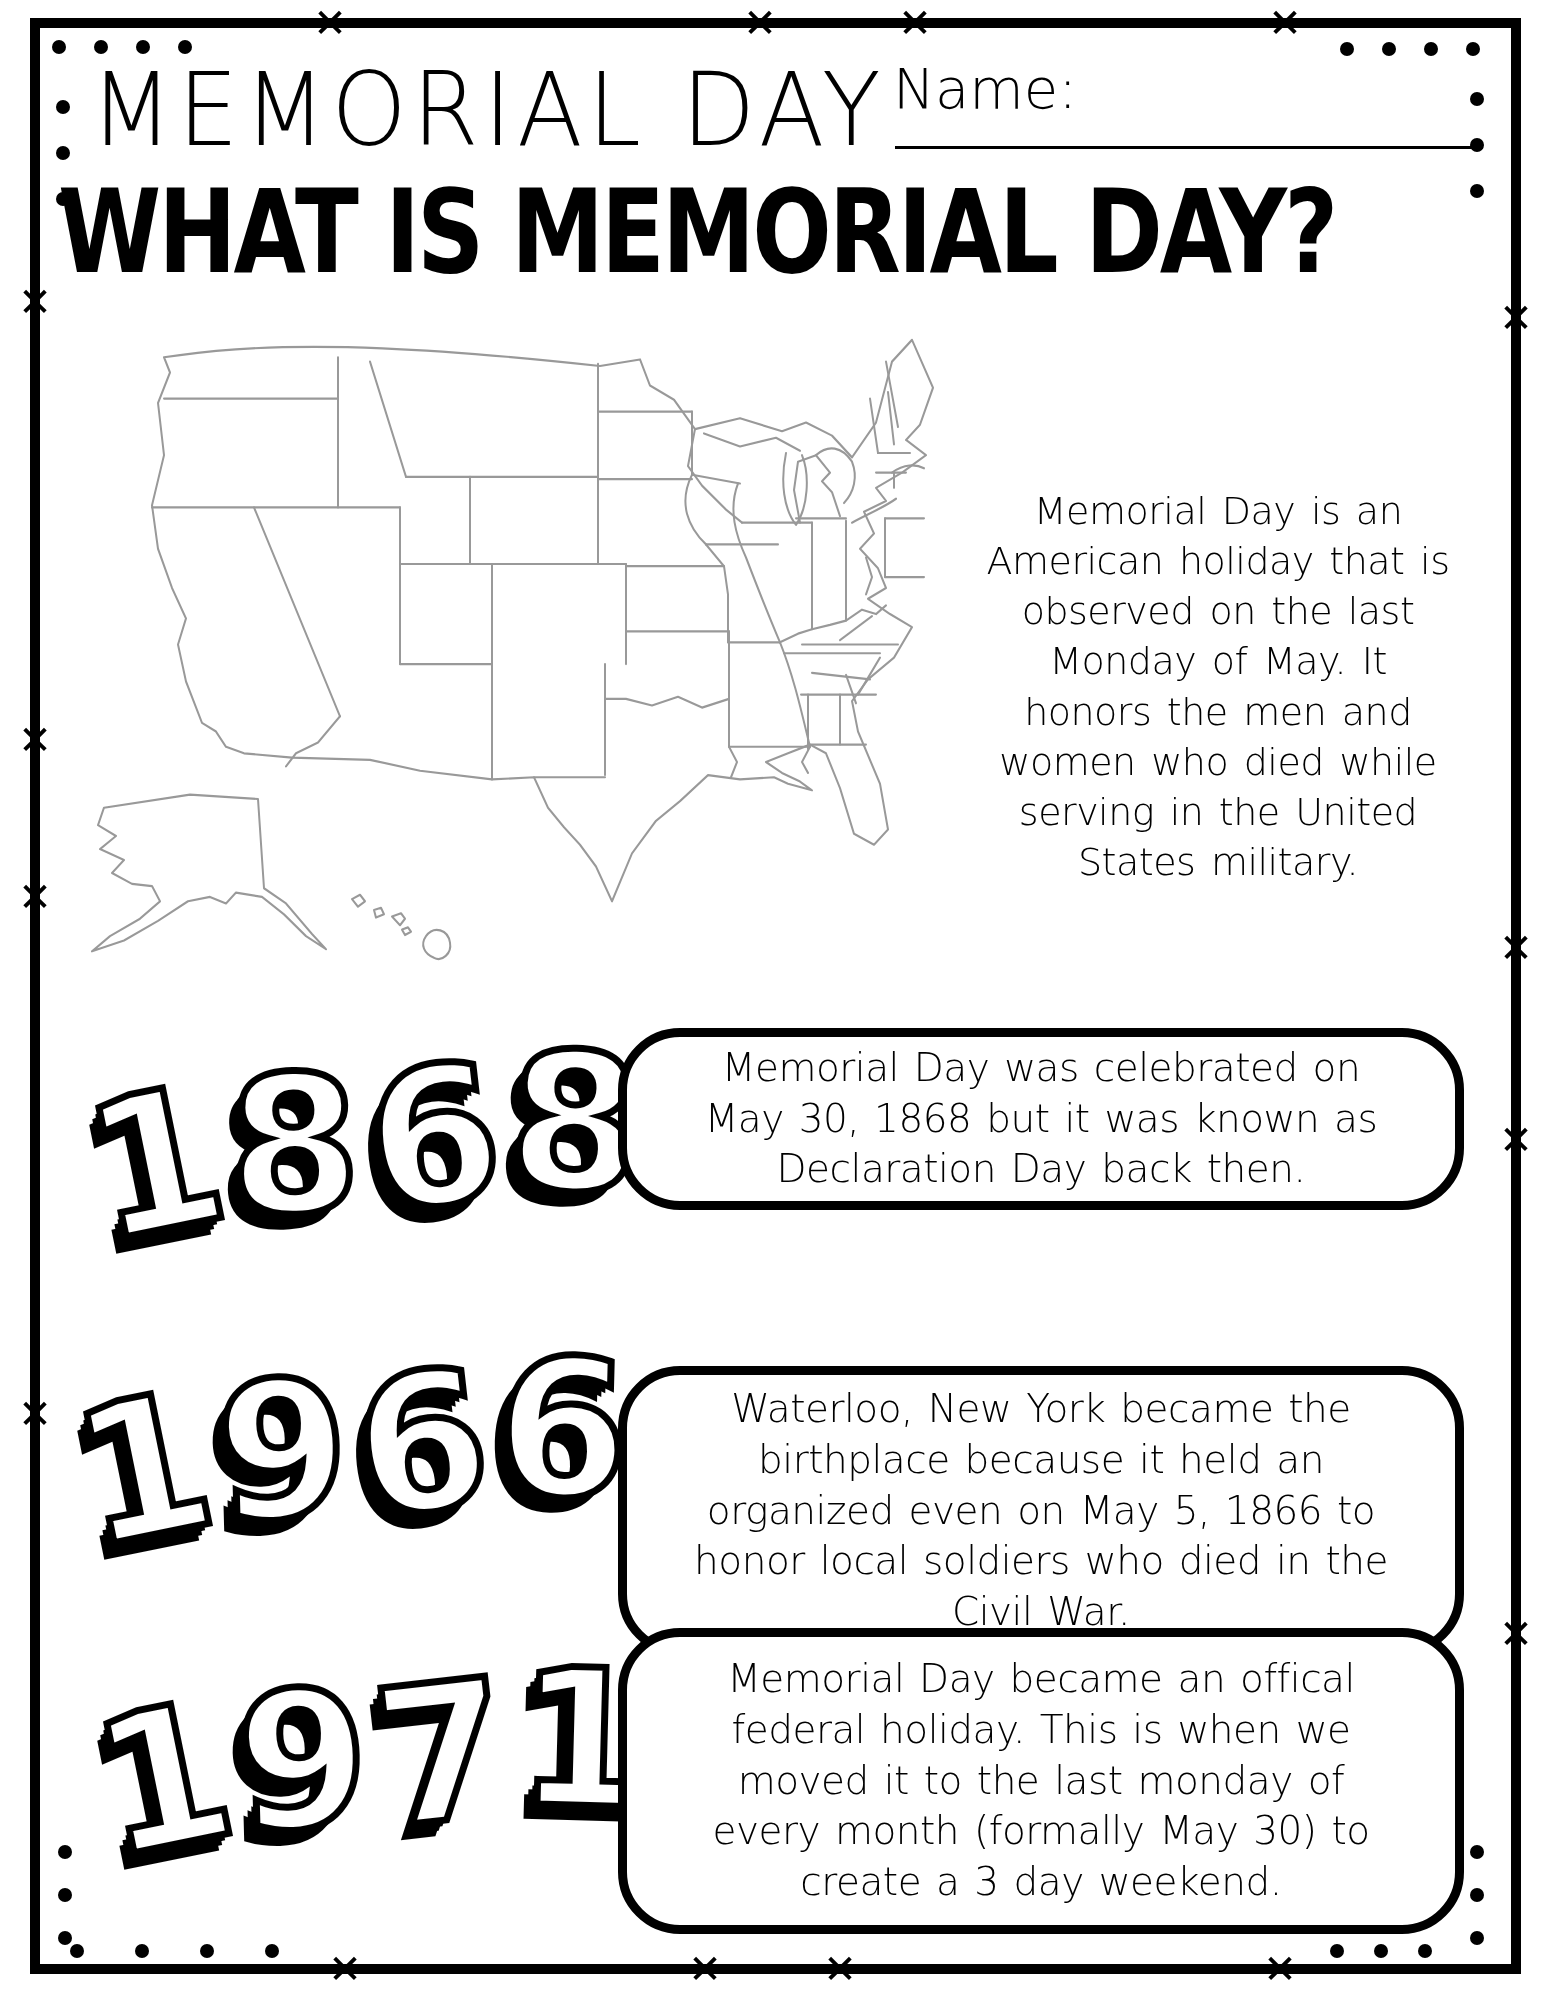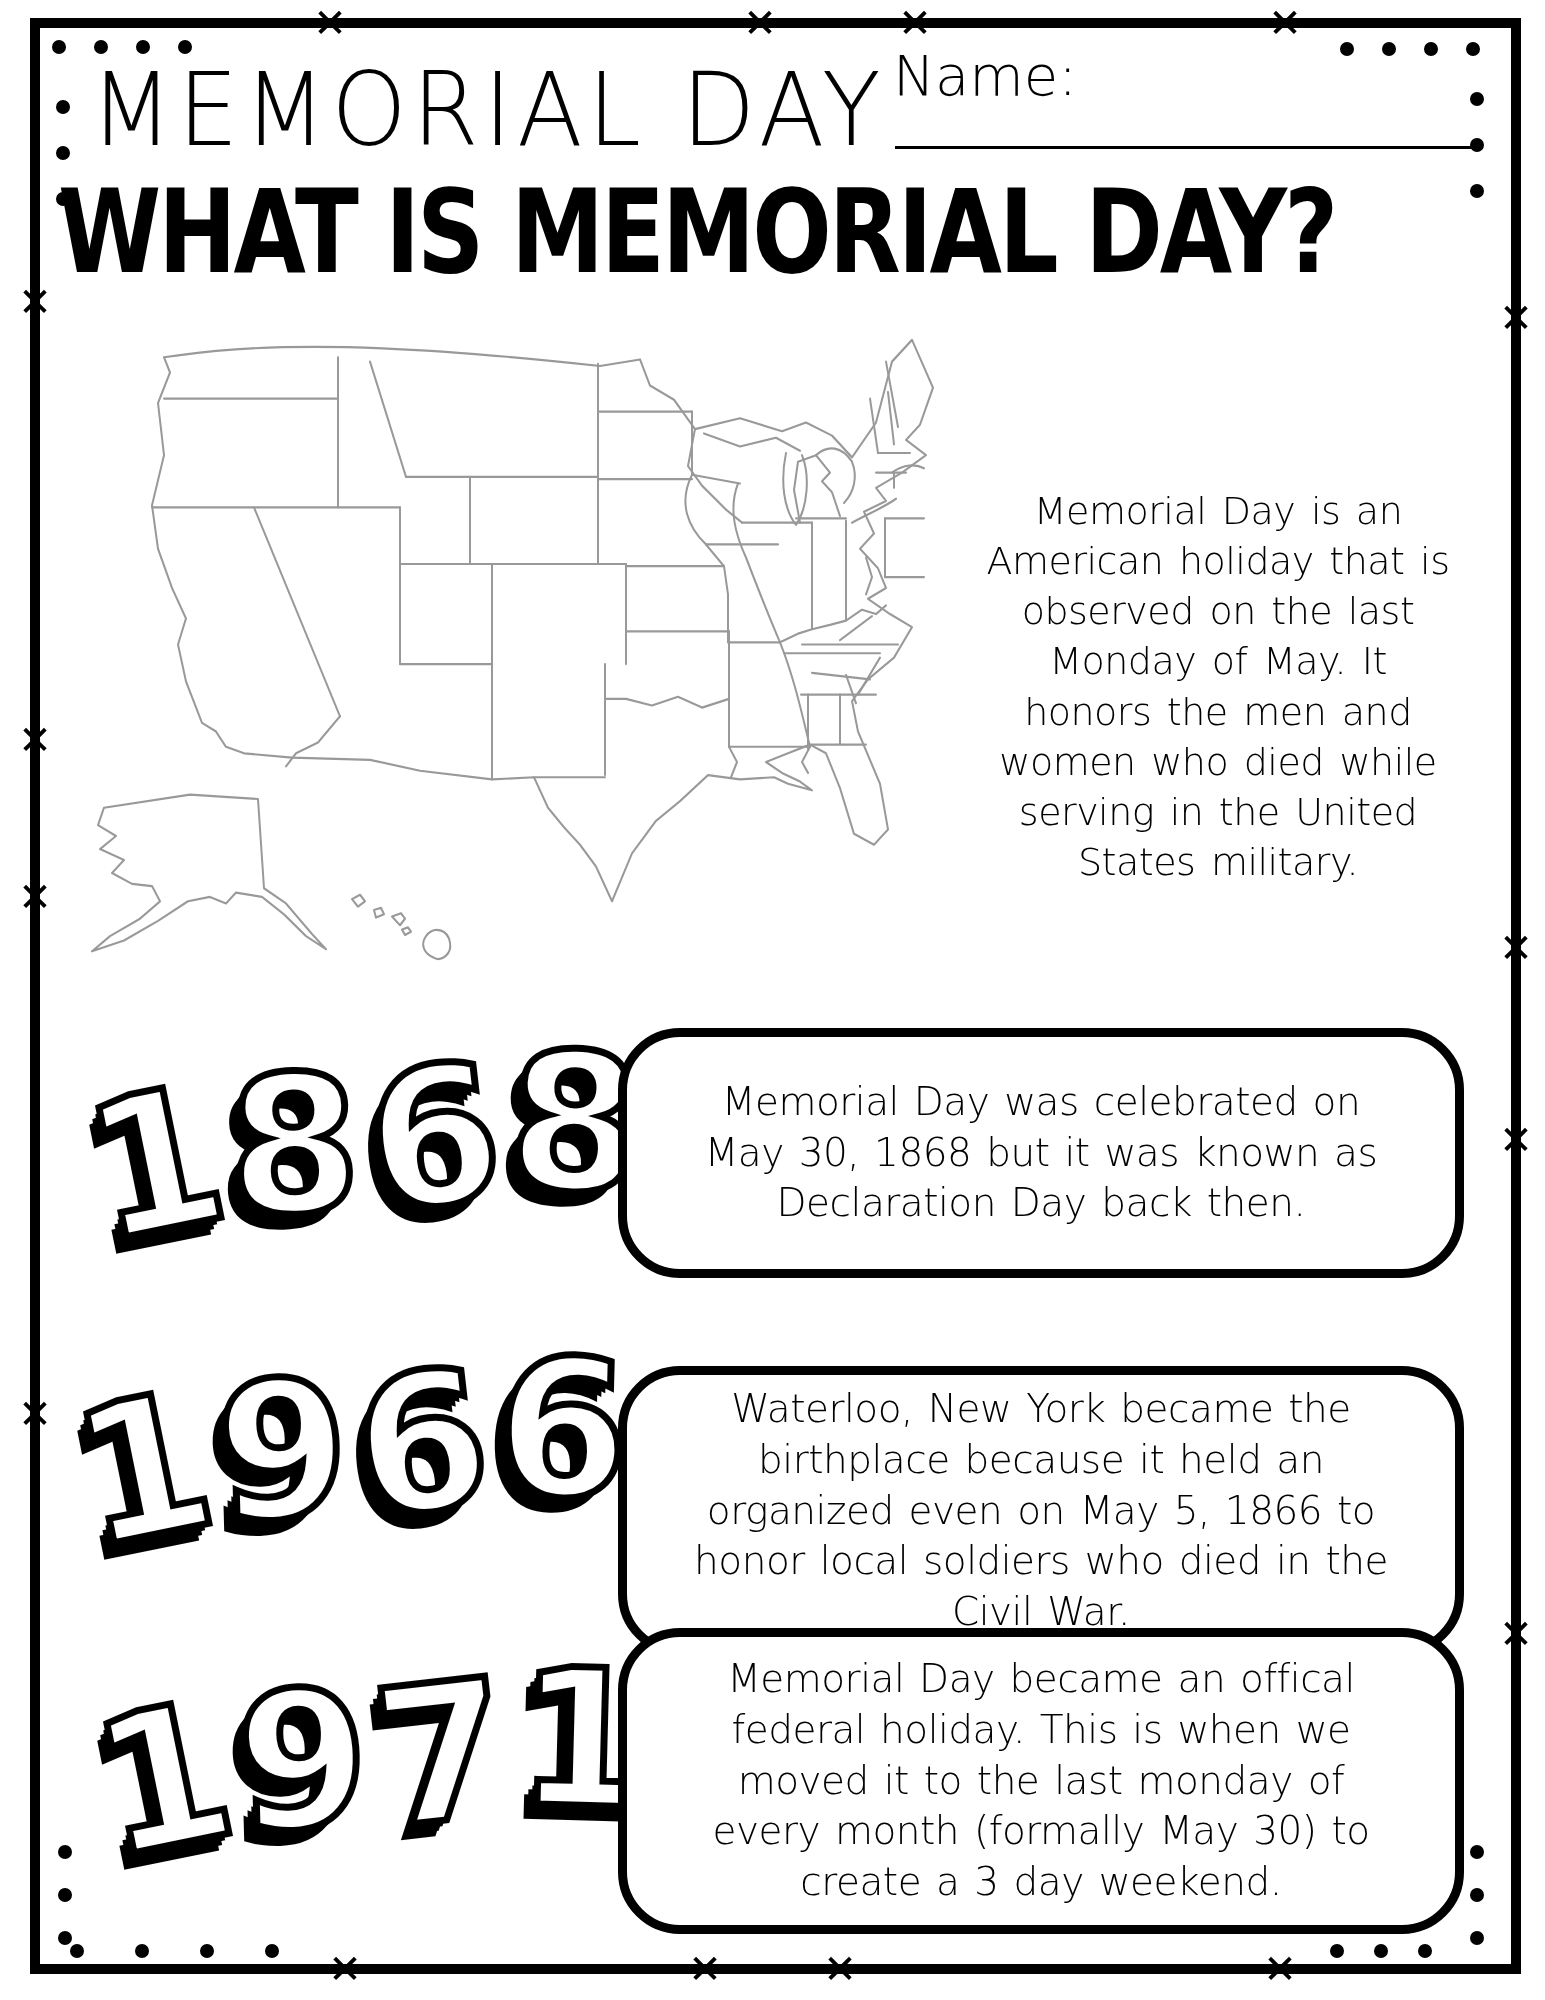--- a/index.html
+++ b/index.html
@@ -18,21 +18,21 @@
   }
   .dot{position:absolute;width:14px;height:14px;border-radius:50%;background:#000;}
 
   .title-small{
     position:absolute;left:90px;top:58px;
     font-size:96px;font-weight:200;letter-spacing:5px;line-height:1.05;
     font-stretch:condensed;transform:scaleY(1.05);transform-origin:left top;
     white-space:nowrap;
   }
   .name-label{
-    position:absolute;left:893px;top:43px;
+    position:absolute;left:893px;top:56px;
     font-size:56px;font-weight:200;font-stretch:condensed;
   }
   .name-line{
     position:absolute;left:895px;top:146px;width:588px;height:0;
     border-top:3px solid #000;
   }
   .heading{
     position:absolute;left:58px;top:168px;
     font-size:104px;font-weight:900;letter-spacing:-3px;line-height:1.1;
     font-stretch:condensed;white-space:nowrap;
@@ -59,21 +59,21 @@
   .year-bubble span:nth-child(4){transform:rotate(6deg);}
 
   .factbox{
     position:absolute;left:618px;width:846px;box-sizing:border-box;
     border:9px solid #000;border-radius:62px;background:#fff;
     display:flex;align-items:center;justify-content:center;
     text-align:center;font-size:39px;font-weight:200;line-height:1.3;
     white-space:pre-line;font-stretch:condensed;letter-spacing:-0.5px;word-spacing:3px;
     padding:8px 26px;
   }
-  .box-1{top:1028px;height:250px;}
+  .box-1{top:1028px;height:182px;}
   .box-2{top:1318px;height:290px;margin-top:48px;}
   .box-3{top:1628px;height:306px;}
   .year-1{left:88px;top:1046px;}
   .year-2{left:76px;top:1352px;}
   .year-3{left:96px;top:1662px;}
 </style>
 </head>
 <body>
 
 <div class="page">

